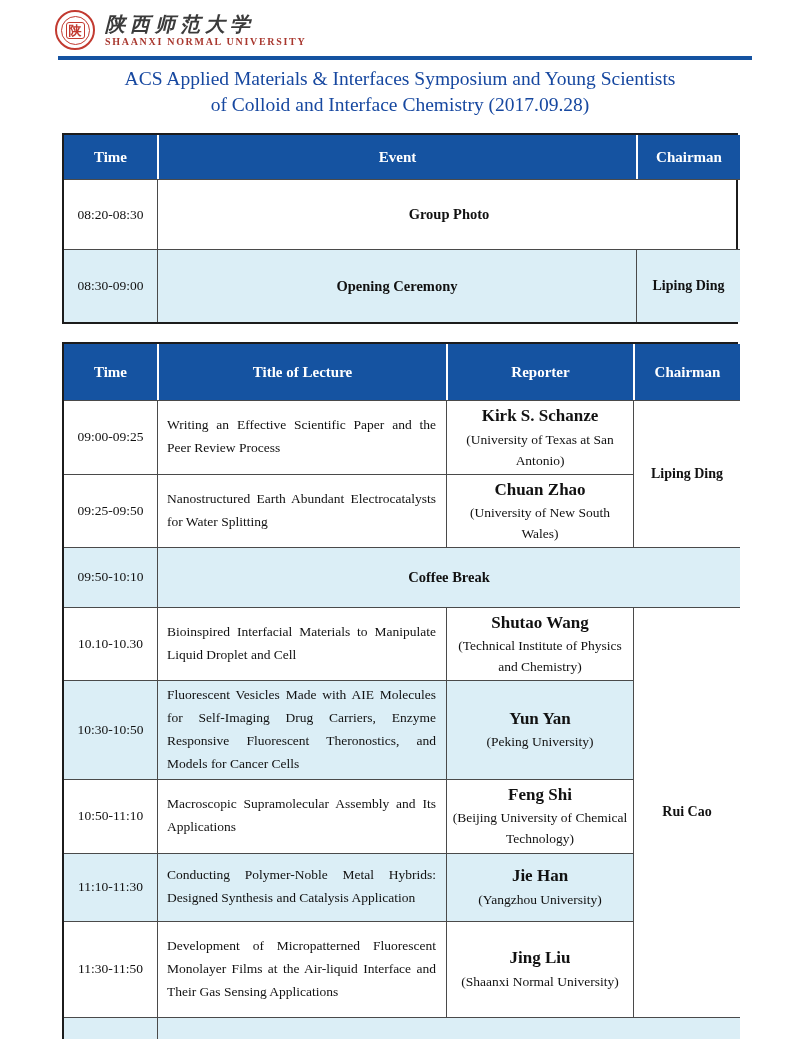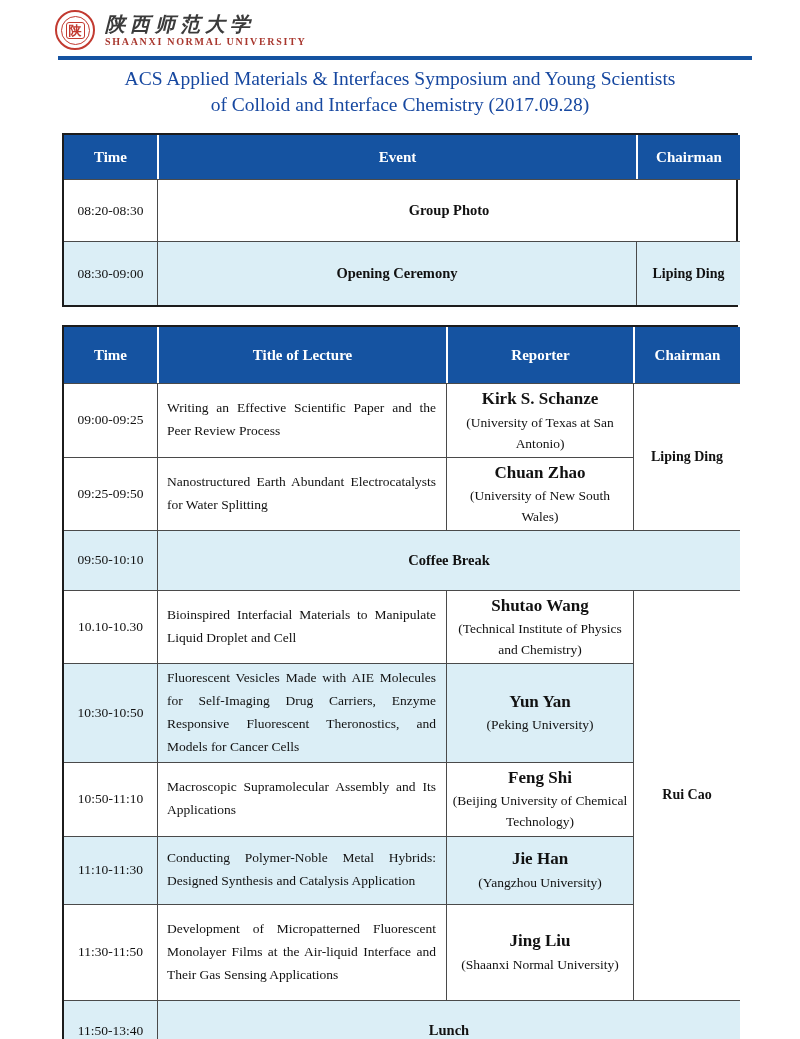--- a/index.html
+++ b/index.html
@@ -79,25 +79,25 @@
           <col style="width:93px">
           <col style="width:479px">
           <col style="width:104px">
         </colgroup>
       <tbody>
           <tr style="height:44px">
         <th>Time</th>
         <th>Event</th>
         <th>Chairman</th>
       </tr>
-      <tr style="height:62px">
+      <tr style="height:70px">
         <td class="time">08:20-08:30</td>
         <td class="event-cell" colspan="2">Group Photo</td>
       </tr>
-      <tr style="height:64px" class="shaded">
+      <tr style="height:73px" class="shaded">
         <td class="time">08:30-09:00</td>
         <td class="event-cell">Opening Ceremony</td>
         <td class="chair-cell">Liping Ding</td>
       </tr>
     </tbody>
       </table>
   </div>
 
   <div class="tbl-wrap t2">
     <table>

